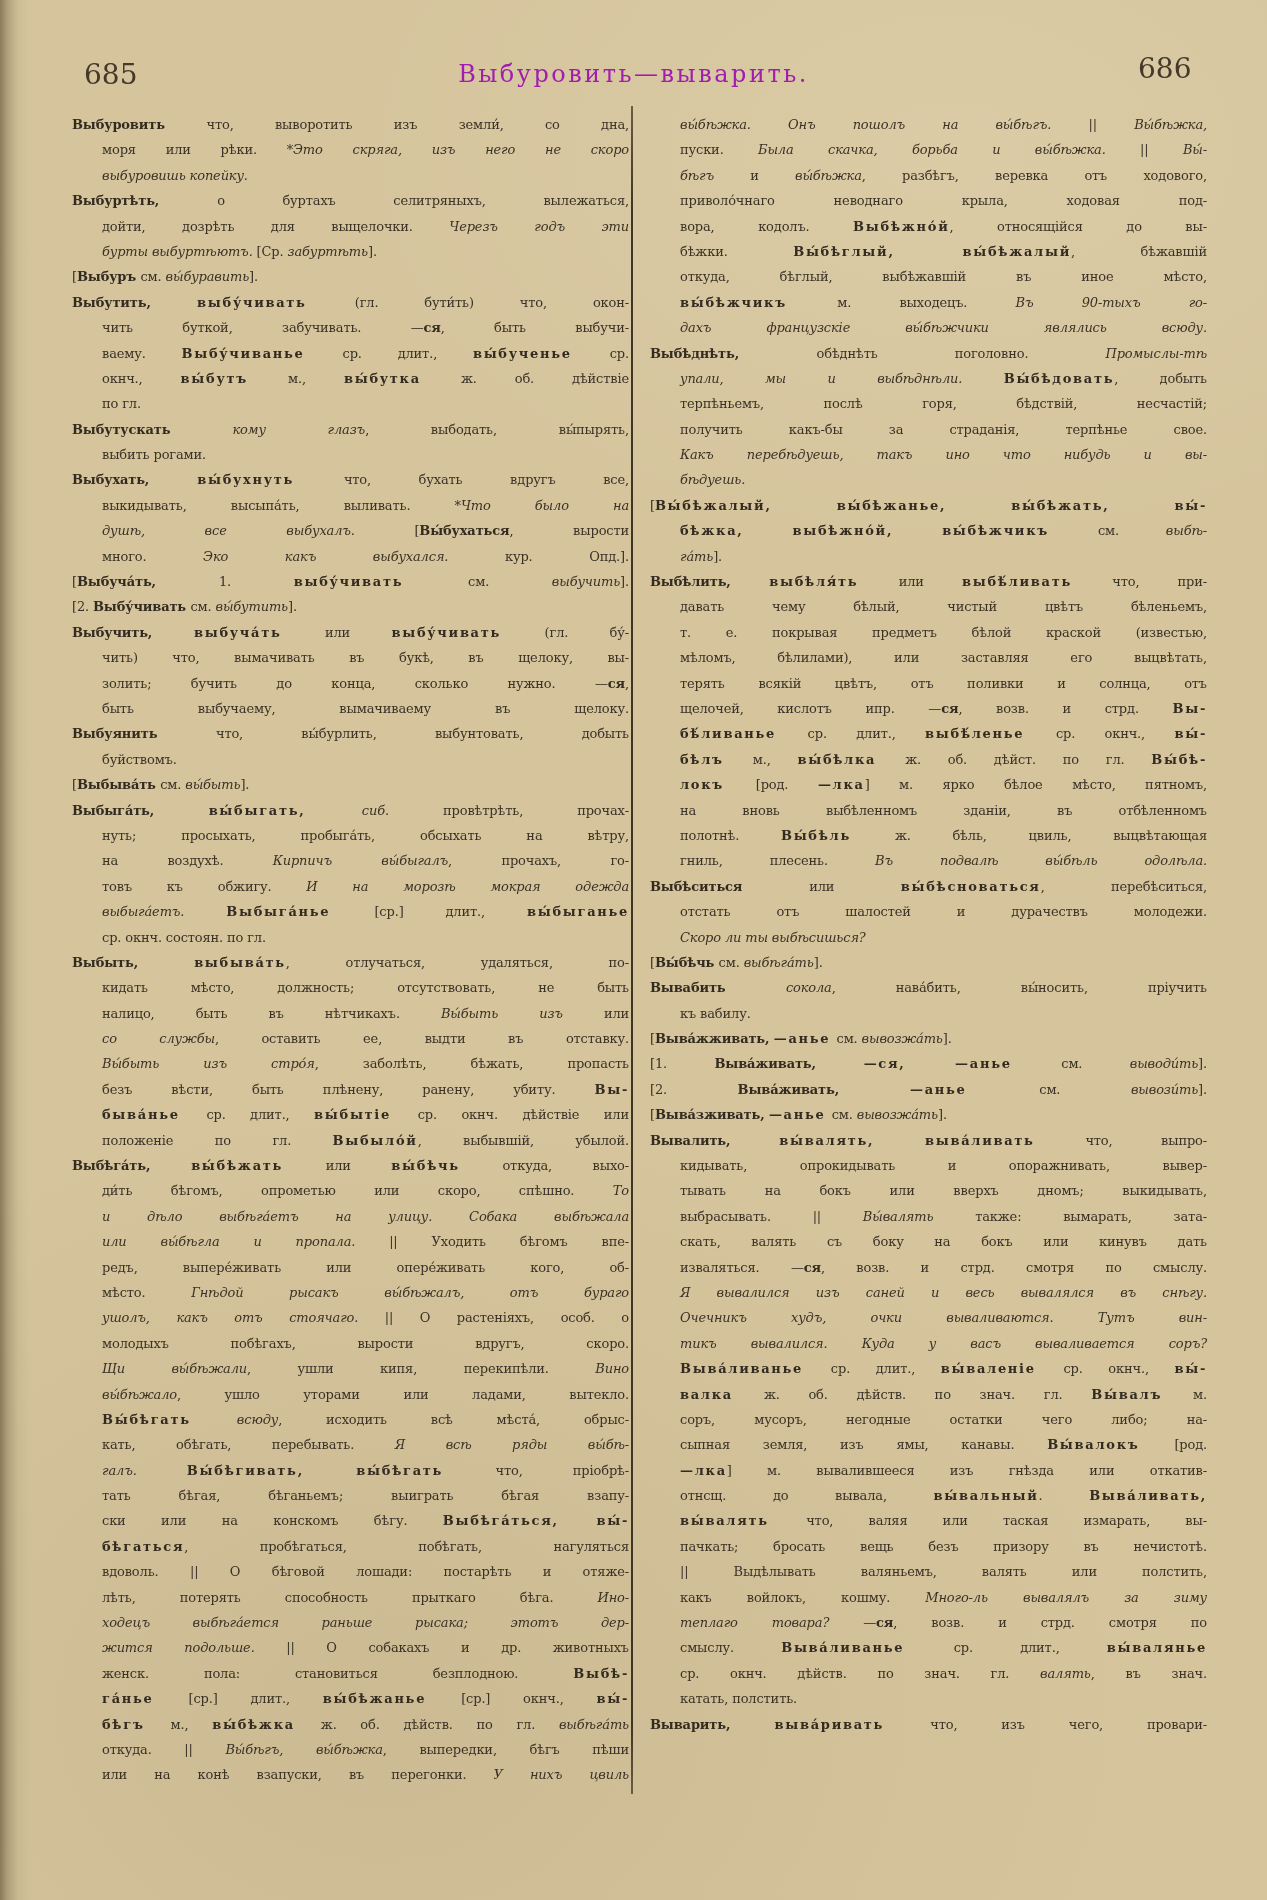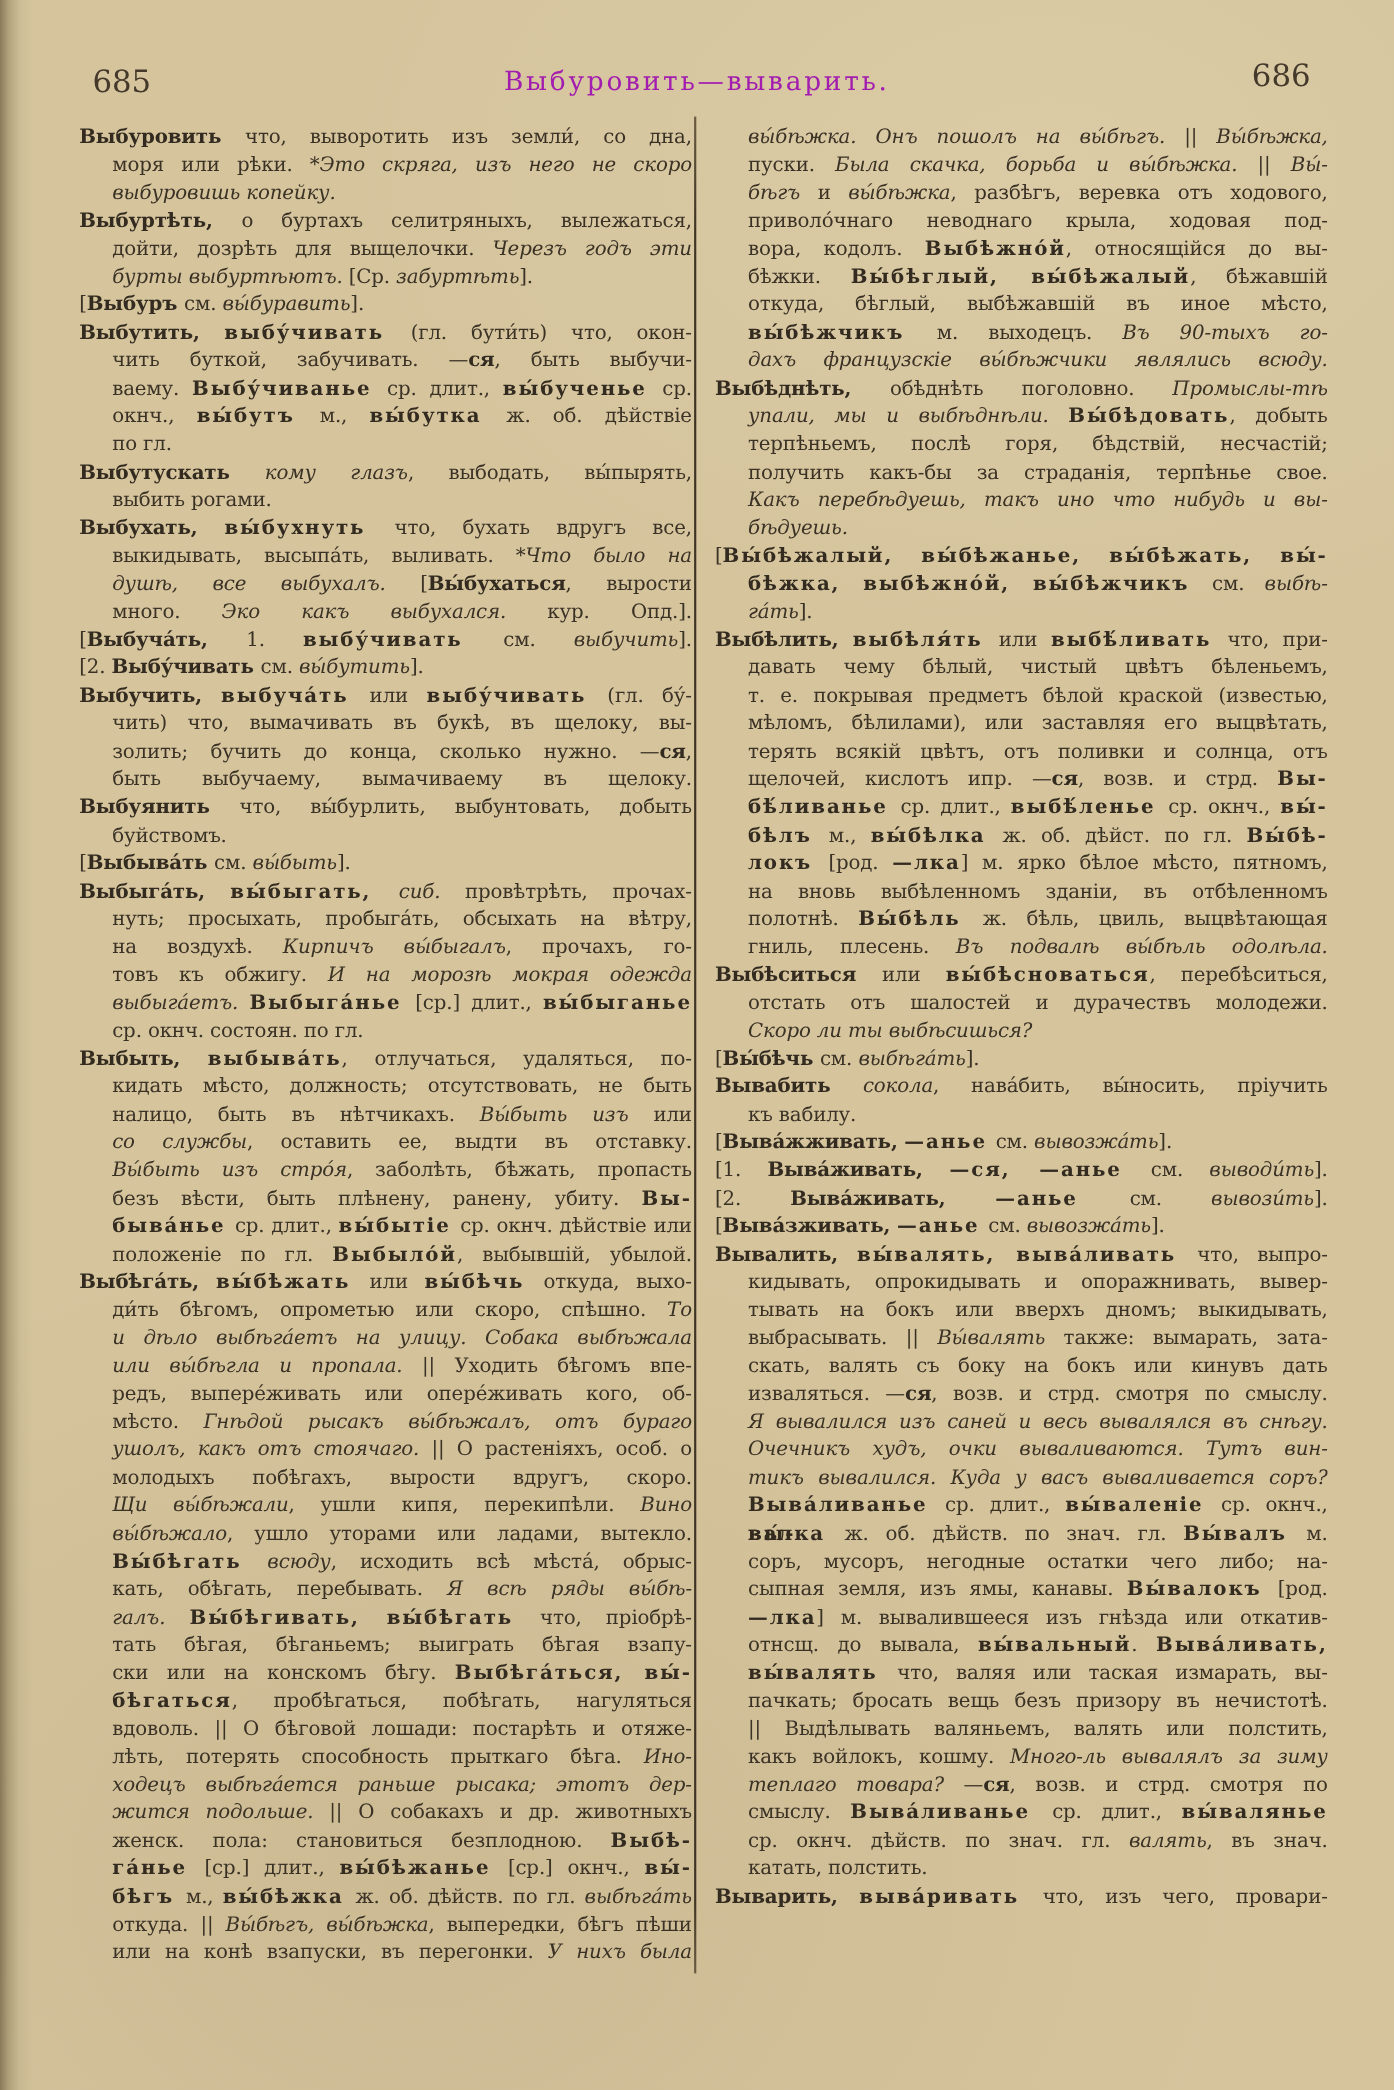--- a/index.html
+++ b/index.html
@@ -20,21 +20,21 @@
   .header-title{
     position:absolute;left:0;right:0;top:60px;text-align:center;
     font-size:24px;letter-spacing:2.5px;color:#a21caf;font-weight:500;
   }
   .divider{
     position:absolute;left:631px;top:106px;width:2px;height:1688px;
     background:linear-gradient(#6b5c42, #3f3525 6%, #3f3525 96%, #6b5c42);
   }
   .col{
     position:absolute;top:112px;width:557px;height:1690px;overflow:hidden;
-    font-size:18px;letter-spacing:-0.15px;
+    font-size:13px;letter-spacing:-0.15px;
   }
   .col.left{left:72px;}
   .col.right{left:650px;}
   .line{height:25.4px;line-height:25.4px;white-space:nowrap;}
   .line.ind{padding-left:30px;}
   .line.j{white-space:normal;text-align:justify;text-align-last:justify;}
   .n{font-style:normal;}
   .b{font-weight:bold;color:#332b20;}
   .i{font-style:italic;}
   .s{font-weight:bold;color:#332b20;letter-spacing:1.7px;}
@@ -106,21 +106,21 @@
       <div class="line ind j"><span class="n">ски или на конскомъ бѣгу. </span><span class="s">Выбѣга́ться, вы́-</span></div>
       <div class="line ind j"><span class="s">бѣгаться</span><span class="n">, пробѣгаться, побѣгать, нагуляться</span></div>
       <div class="line ind j"><span class="n">вдоволь. || О бѣговой лошади: постарѣть и отяже-</span></div>
       <div class="line ind j"><span class="n">лѣть, потерять способность прыткаго бѣга. </span><span class="i">Ино-</span></div>
       <div class="line ind j"><span class="i">ходецъ выбѣга́ется раньше рысака; этотъ дер-</span></div>
       <div class="line ind j"><span class="i">жится подольше. </span><span class="n">|| О собакахъ и др. животныхъ</span></div>
       <div class="line ind j"><span class="n">женск. пола: становиться безплодною. </span><span class="s">Выбѣ-</span></div>
       <div class="line ind j"><span class="s">га́нье </span><span class="n">[ср.] длит., </span><span class="s">вы́бѣжанье </span><span class="n">[ср.] окнч., </span><span class="s">вы́-</span></div>
       <div class="line ind j"><span class="s">бѣгъ </span><span class="n">м., </span><span class="s">вы́бѣжка </span><span class="n">ж. об. дѣйств. по гл. </span><span class="i">выбѣга́ть</span></div>
       <div class="line ind j"><span class="n">откуда. || </span><span class="i">Вы́бѣгъ, вы́бѣжка</span><span class="n">, выпередки, бѣгъ пѣши</span></div>
-      <div class="line ind j"><span class="n">или на конѣ взапуски, въ перегонки. </span><span class="i">У нихъ была</span></div>
+      <div class="line ind j"><span class="n">или на конѣ взапуски, въ перегонки. </span><span class="i">У нихъ цвиль</span></div>
     </div>
   <div class="col right" id="col-right">
       <div class="line ind j"><span class="i">вы́бѣжка. Онъ пошолъ на вы́бѣгъ. </span><span class="n">|| </span><span class="i">Вы́бѣжка,</span></div>
       <div class="line ind j"><span class="n">пуски. </span><span class="i">Была скачка, борьба и вы́бѣжка. </span><span class="n">|| </span><span class="i">Вы́-</span></div>
       <div class="line ind j"><span class="i">бѣгъ </span><span class="n">и </span><span class="i">вы́бѣжка</span><span class="n">, разбѣгъ, веревка отъ ходового,</span></div>
       <div class="line ind j"><span class="n">приволо́чнаго неводнаго крыла, ходовая под-</span></div>
       <div class="line ind j"><span class="n">вора, кодолъ. </span><span class="s">Выбѣжно́й</span><span class="n">, относящійся до вы-</span></div>
       <div class="line ind j"><span class="n">бѣжки. </span><span class="s">Вы́бѣглый, вы́бѣжалый</span><span class="n">, бѣжавшій</span></div>
       <div class="line ind j"><span class="n">откуда, бѣглый, выбѣжавшій въ иное мѣсто,</span></div>
       <div class="line ind j"><span class="s">вы́бѣжчикъ </span><span class="n">м. выходецъ. </span><span class="i">Въ 90-тыхъ го-</span></div>

